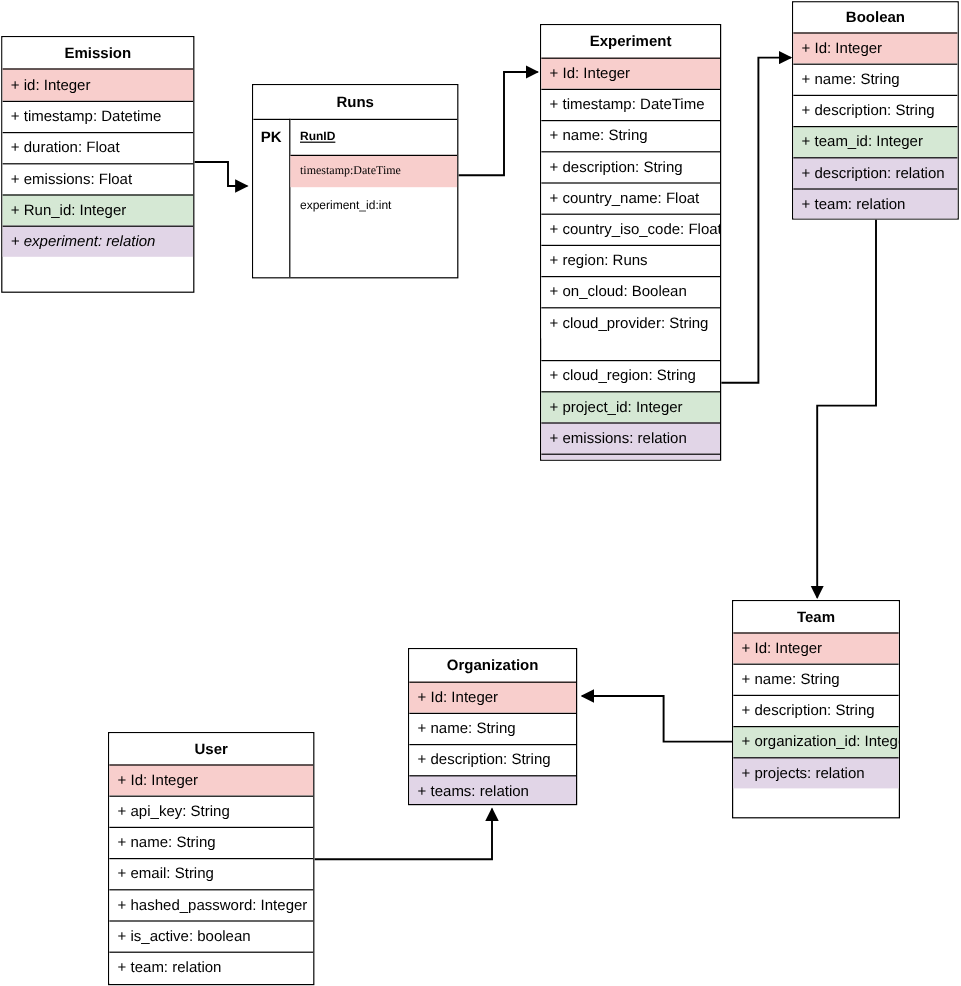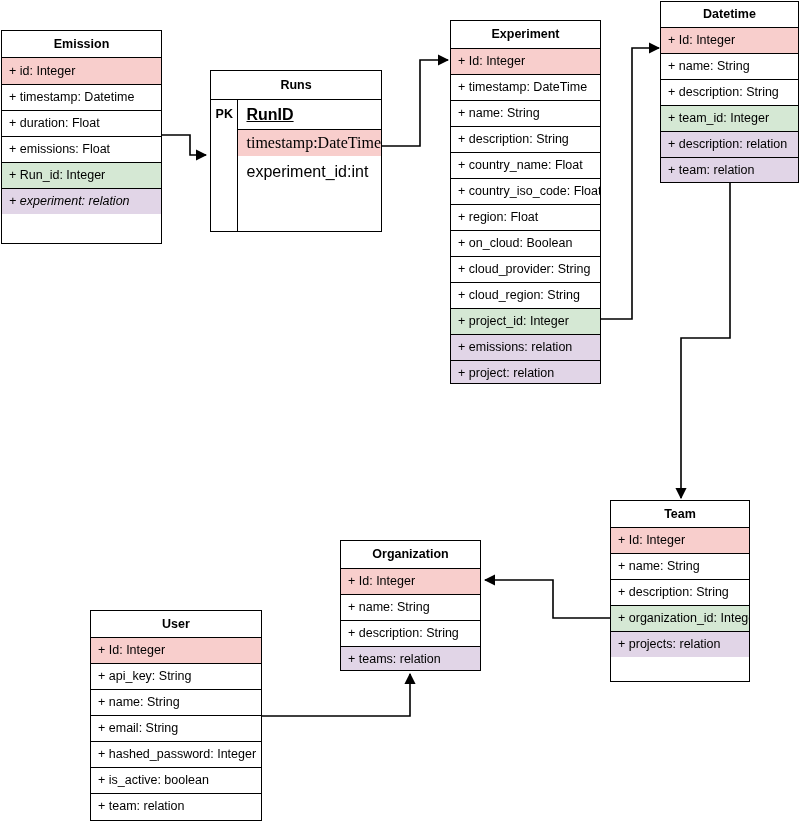--- a/index.html
+++ b/index.html
@@ -83,21 +83,21 @@
     align-items: center;
     justify-content: center;
     line-height: 1;
   }
   .runs-cols {
     flex: 1;
     box-sizing: border-box;
   }
   .runs-cell {
     box-sizing: border-box;
-    font-size: 16px;
+    font-size: 10px;
     display: flex;
     align-items: center;
     padding-left: 8px;
     white-space: nowrap;
     line-height: 1;
   }
   .runs-cell.under span { text-decoration: underline; font-weight: bold; }
   .runs-cell.hl { background: #f8cecc; }
   .sep-top { border-top: 1.4px solid #000000; }
 </style>
@@ -155,31 +155,31 @@
   </div>
 
   <div class="entity" style="left:450px; top:20px; width:151px; height:364px;">
     <div class="ent-title" style="height:27px;">Experiment</div>
     <div class="row pk border-top" style="height:26px;">+ Id: Integer</div>
     <div class="row border-top" style="height:26px;">+ timestamp:  DateTime</div>
     <div class="row border-top" style="height:26px;">+ name: String</div>
     <div class="row border-top" style="height:26px;">+ description: String</div>
     <div class="row border-top" style="height:26px;">+ country_name: Float</div>
     <div class="row border-top" style="height:26px;">+ country_iso_code: Float</div>
-    <div class="row border-top" style="height:26px;">+ region: Float</div>
+    <div class="row border-top" style="height:26px;">+ region: Runs</div>
     <div class="row border-top" style="height:26px;">+ on_cloud: Boolean</div>
     <div class="row border-top" style="height:26px;">+ cloud_provider: String</div>
-    <div class="row border-top" style="height:26px;">+ cloud_region: String</div>
+    <div class="row border-top" style="height:26px;margin-top:18px;">+ cloud_region: String</div>
     <div class="row fk border-top" style="height:26px;">+ project_id: Integer</div>
     <div class="row rel border-top" style="height:26px;">+ emissions: relation</div>
     <div class="row rel border-top" style="height:26px;">+ project: relation</div>
   </div>
 
   <div class="entity" style="left:660px; top:1px; width:139px; height:182px;">
-    <div class="ent-title" style="height:25px;">Datetime</div>
+    <div class="ent-title" style="height:25px;">Boolean</div>
     <div class="row pk border-top" style="height:26px;">+ Id: Integer</div>
     <div class="row border-top" style="height:26px;">+ name: String</div>
     <div class="row border-top" style="height:26px;">+ description: String</div>
     <div class="row fk border-top" style="height:26px;">+ team_id: Integer</div>
     <div class="row rel border-top" style="height:26px;">+ description: relation</div>
     <div class="row rel border-top" style="height:26px;">+ team: relation</div>
   </div>
 
   <div class="entity" style="left:610px; top:500px; width:140px; height:182px;">
     <div class="ent-title" style="height:26px;">Team</div>

